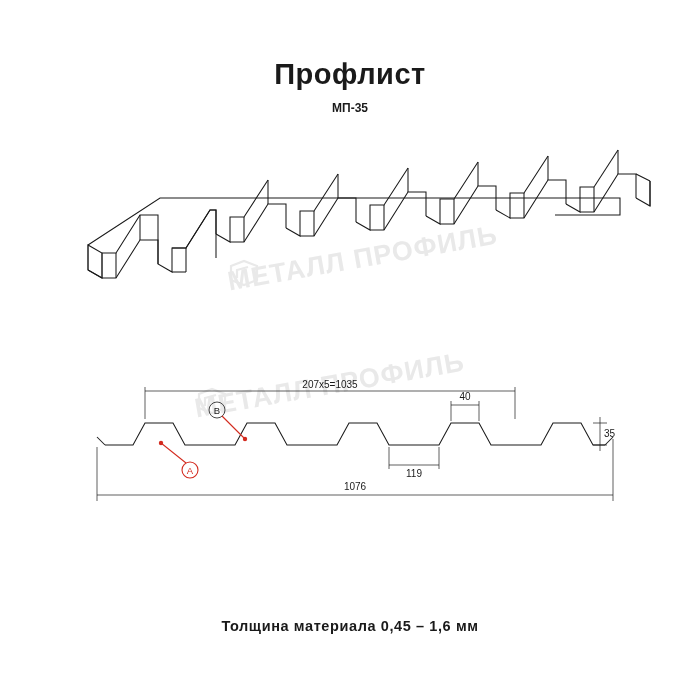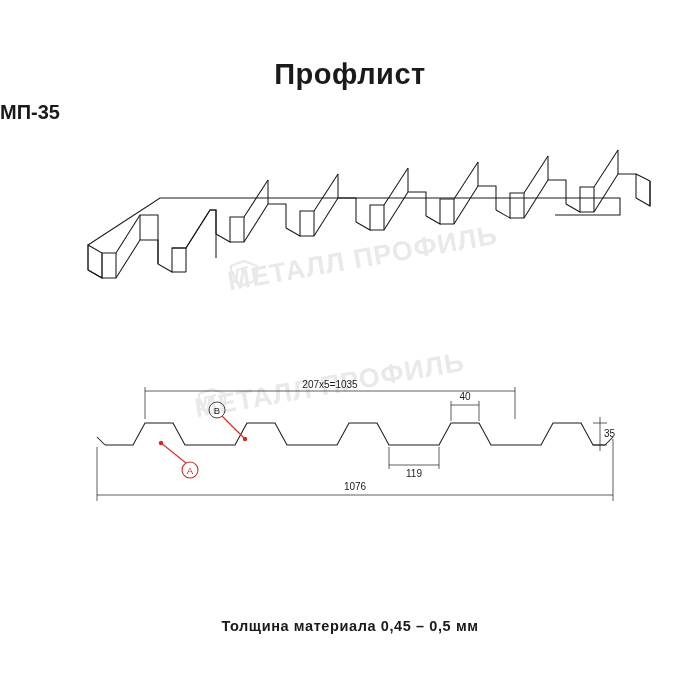--- a/index.html
+++ b/index.html
@@ -29,21 +29,22 @@
     font-size: 29px;
     font-weight: bold;
     letter-spacing: 0.5px;
     color: #1a1a1a;
   }
   .subtitle {
     position: absolute;
     top: 101px;
     left: 0;
     width: 700px;
-    font-size: 20px;
+    text-align: center;
+    font-size: 12px;
     font-weight: bold;
     color: #1a1a1a;
   }
   .iso-wrap {
     position: absolute;
     top: 160px;
     left: 40px;
     width: 620px;
     height: 160px;
   }
@@ -254,15 +255,15 @@
       <g>
         <circle class="ln-thin" cx="122" cy="55" r="8" fill="none"></circle>
         <text class="btxt" x="122" y="58.5" text-anchor="middle">B</text>
         <path class="red" d="M127 61 L150 84"></path>
         <circle fill="#d32a1e" cx="150" cy="84" r="2.2"></circle>
       </g>
 
     </svg>
   </div>
 
-  <div class="footer">Толщина материала 0,45 – 0,5 мм</div>
+  <div class="footer">Толщина материала 0,45 – 1,6 мм</div>
 
 </div>
 
 </body></html>

